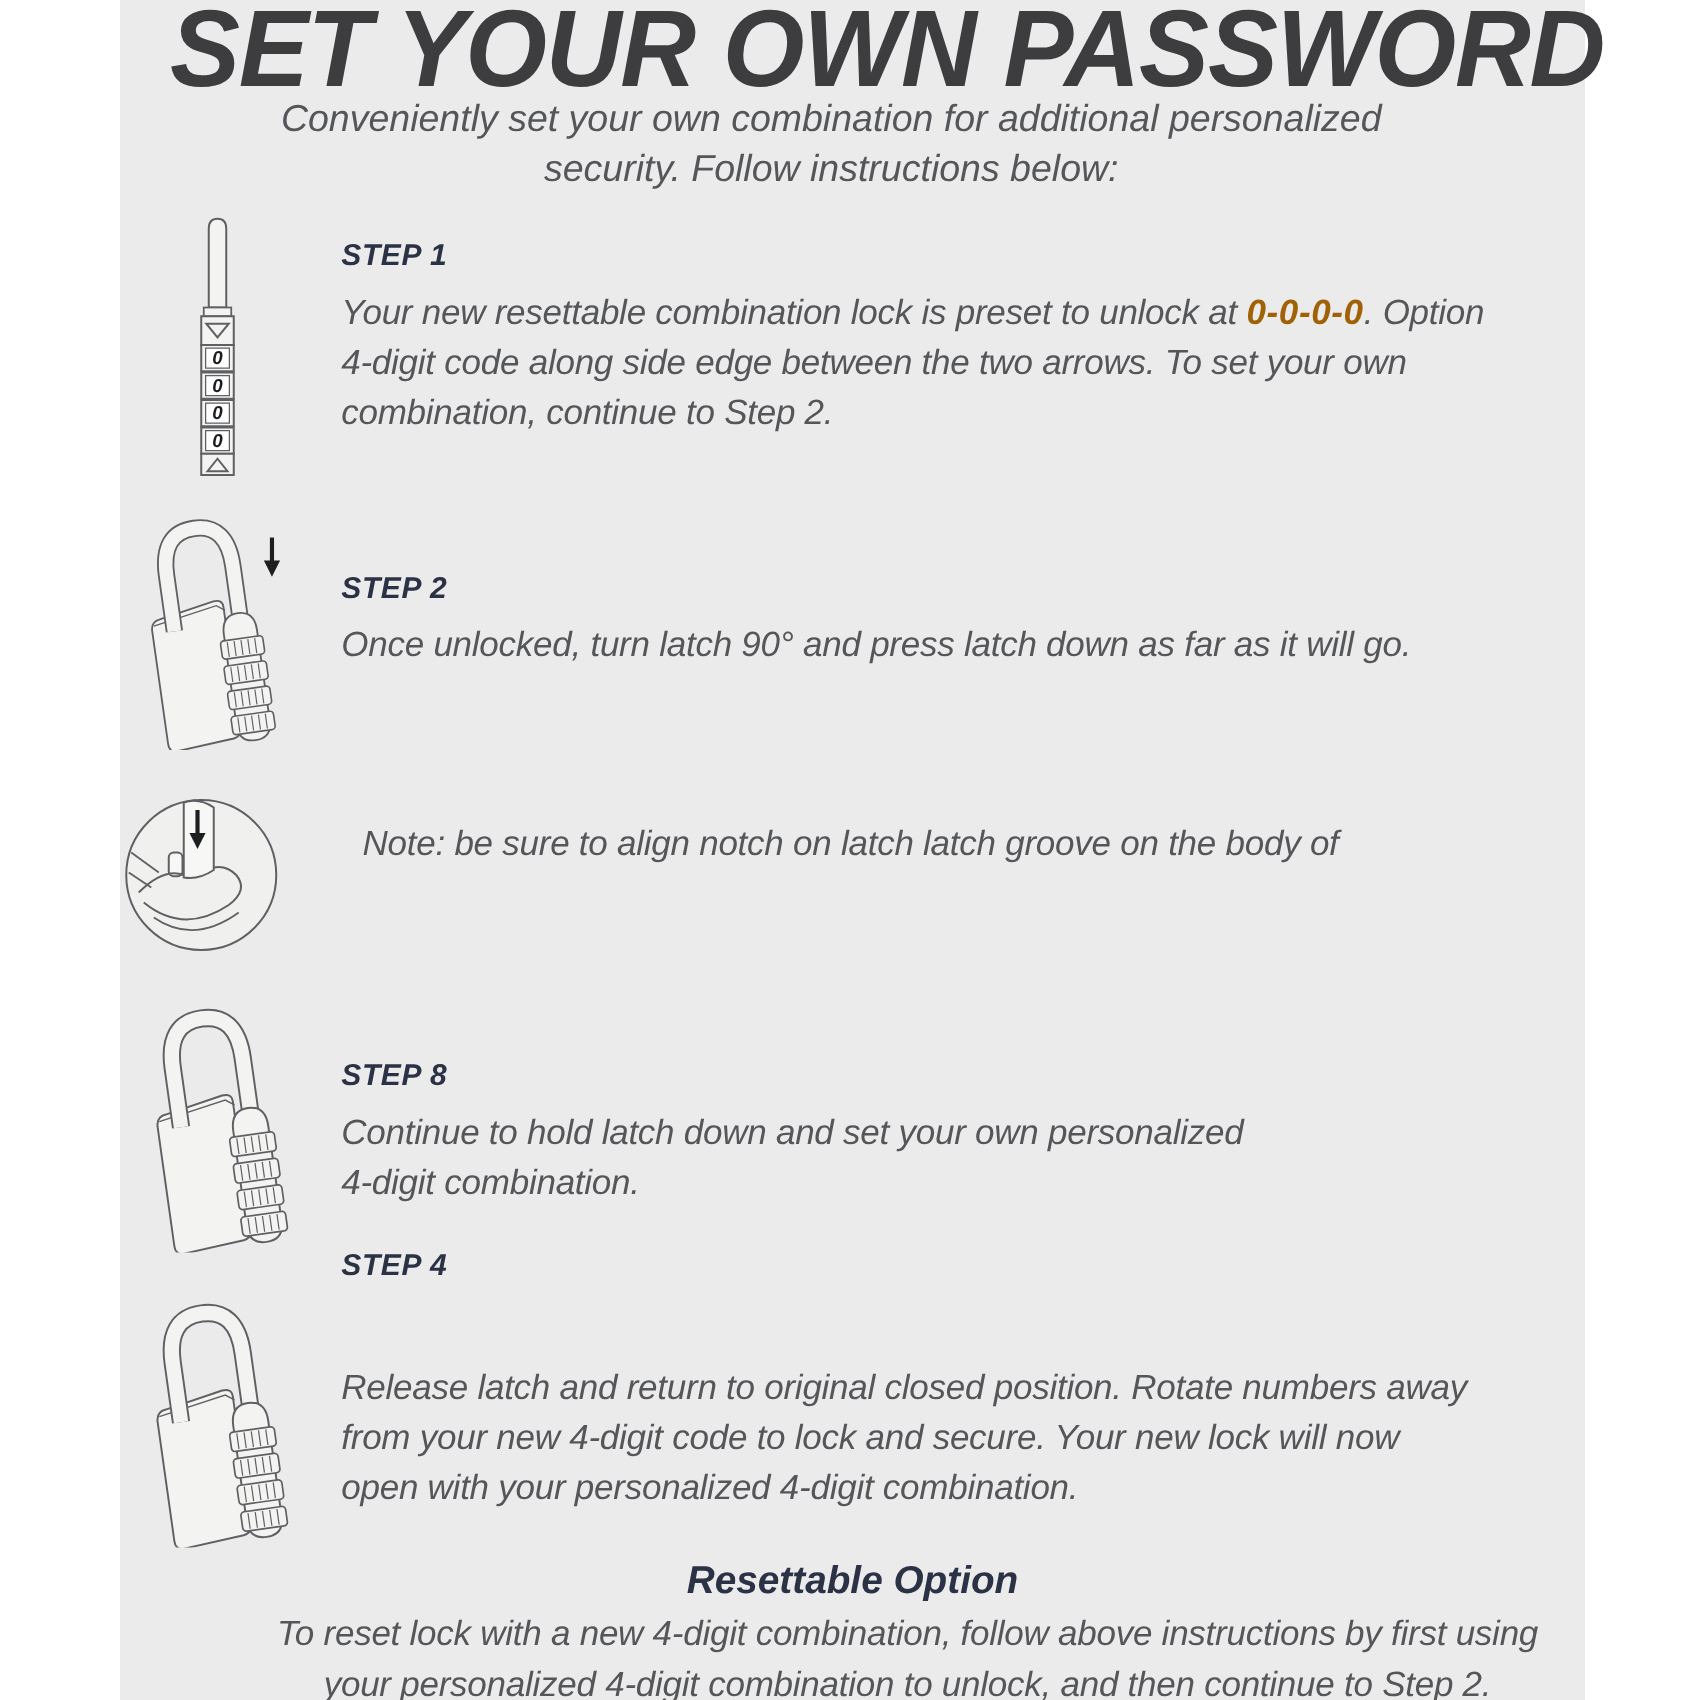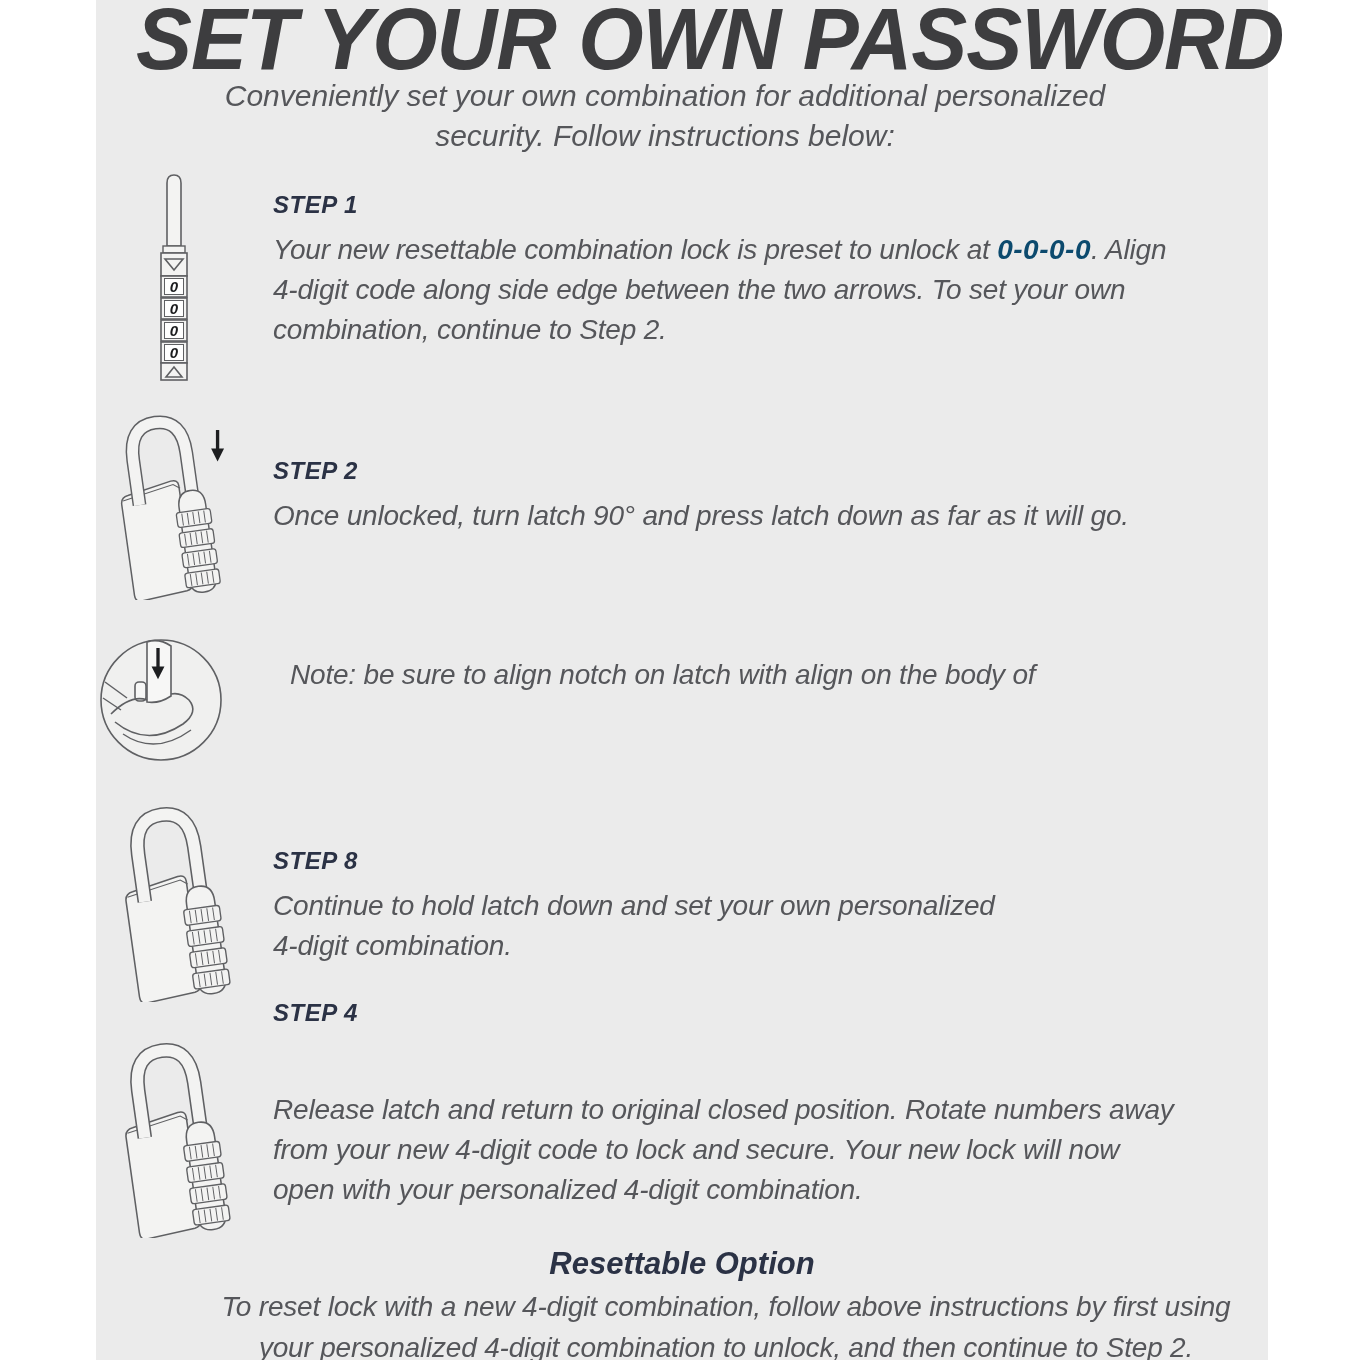--- a/index.html
+++ b/index.html
@@ -10,21 +10,21 @@
   .title{position:absolute;left:136px;top:-8px;font-size:84px;font-weight:bold;
          color:#3d3d3f;letter-spacing:-1px;white-space:nowrap;line-height:90px;
          transform:scaleY(1.04);transform-origin:top left;}
   .subtitle{position:absolute;left:96px;top:76px;width:1172px;box-sizing:border-box;
             padding-right:130px;text-align:center;color:#55565a;font-size:30px;line-height:40px;margin-left:48px;}
   .step-heading{position:absolute;font-size:24px;font-weight:bold;color:#2b3245;
                 letter-spacing:0.5px;white-space:nowrap;line-height:38px;}
   .body-text{position:absolute;font-size:28px;color:#55565a;line-height:40px;
              letter-spacing:-0.2px;}
   .body-text div{white-space:nowrap;}
-  .bold-navy{font-weight:bold;color:#0c4a6e;letter-spacing:0.5px;}
+  .bold-navy{font-weight:bold;color:#a16207;letter-spacing:0.5px;}
   .footer-heading{position:absolute;left:96px;top:1246px;width:1080px;box-sizing:border-box;
                   padding-left:92px;text-align:center;font-size:31px;font-weight:bold;
                   color:#2b3245;line-height:36px;}
   .footer-body{position:absolute;left:96px;top:1286px;width:1172px;box-sizing:border-box;
                padding-left:88px;text-align:center;font-size:28px;color:#55565a;
                line-height:41px;letter-spacing:-0.2px;}
   svg{display:block;}
   .defs-hidden{position:absolute;width:0;height:0;overflow:hidden;}
 </style>
 </head>
@@ -86,21 +86,21 @@
       <text x="24" y="121.5">0</text>
       <text x="24" y="143.5">0</text>
       <text x="24" y="165.5">0</text>
       <text x="24" y="187.5">0</text>
     </g>
     <rect x="11" y="193" width="26" height="17" fill="#f3f3f2" stroke="#5f6063" stroke-width="1.6"></rect>
     <polygon points="16,207 32,207 24,197" fill="#f3f3f2" stroke="#5f6063" stroke-width="1.6"></polygon>
   </svg>
   <div class="step-heading" style="left:273px;top:186px">STEP 1</div>
   <div class="body-text" style="left:273px;top:230px">
-    <div><span>Your new resettable combination lock is preset to unlock at </span><span class="bold-navy">0-0-0-0</span><span>. Align</span></div>
+    <div><span>Your new resettable combination lock is preset to unlock at </span><span class="bold-navy">0-0-0-0</span><span>. Option</span></div>
     <div>4-digit code along side edge between the two arrows. To set your own</div>
     <div>combination, continue to Step 2.</div>
   </div>
 
   <svg class="abs" style="left:114px;top:406px" width="124" height="194" viewBox="0 0 134 210">
     <g transform="rotate(-8 60 130)">
         <use href="#padlock"></use>
       </g>
     <g>
         <use href="#arrow-down" transform="translate(112,26)"></use>
@@ -118,21 +118,21 @@
     <path d="M50,6 Q62,2 74,10 L74,60 Q62,68 50,66 Z" fill="#f7f7f6" stroke="#5f6063" stroke-width="1.6"></path>
     <rect x="38" y="46" width="11" height="19" rx="4" fill="#f7f7f6" stroke="#5f6063" stroke-width="1.6"></rect>
     <path d="M14,78 Q34,58 50,64" fill="none" stroke="#5f6063" stroke-width="1.6"></path>
     <path d="M18,86 Q50,112 86,88 Q102,76 92,64 Q84,56 74,58" fill="none" stroke="#5f6063" stroke-width="1.6"></path>
     <path d="M26,98 Q58,120 94,94" fill="none" stroke="#5f6063" stroke-width="1.4"></path>
     <g>
         <use href="#arrow-down" transform="translate(61,12) scale(0.92)"></use>
       </g>
   </svg>
   <div class="body-text" style="left:290px;top:655px">
-    <div>Note: be sure to align notch on latch with align on the body of</div>
+    <div>Note: be sure to align notch on latch latch groove on the body of</div>
   </div>
 
   <svg class="abs" style="left:118px;top:797px" width="117" height="205" viewBox="0 0 120 210">
     <g transform="rotate(-8 60 130)">
         <use href="#padlock"></use>
       </g>
   </svg>
   <div class="step-heading" style="left:273px;top:842px">STEP 8</div>
   <div class="body-text" style="left:273px;top:886px">
     <div>Continue to hold latch down and set your own personalized</div>

